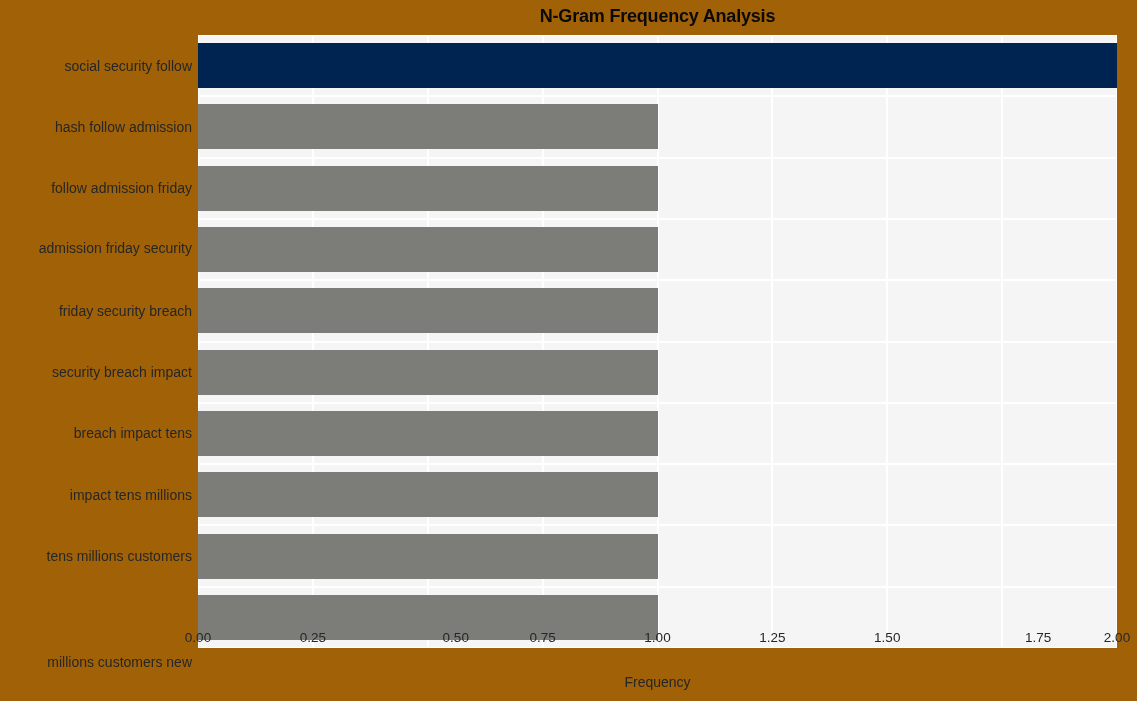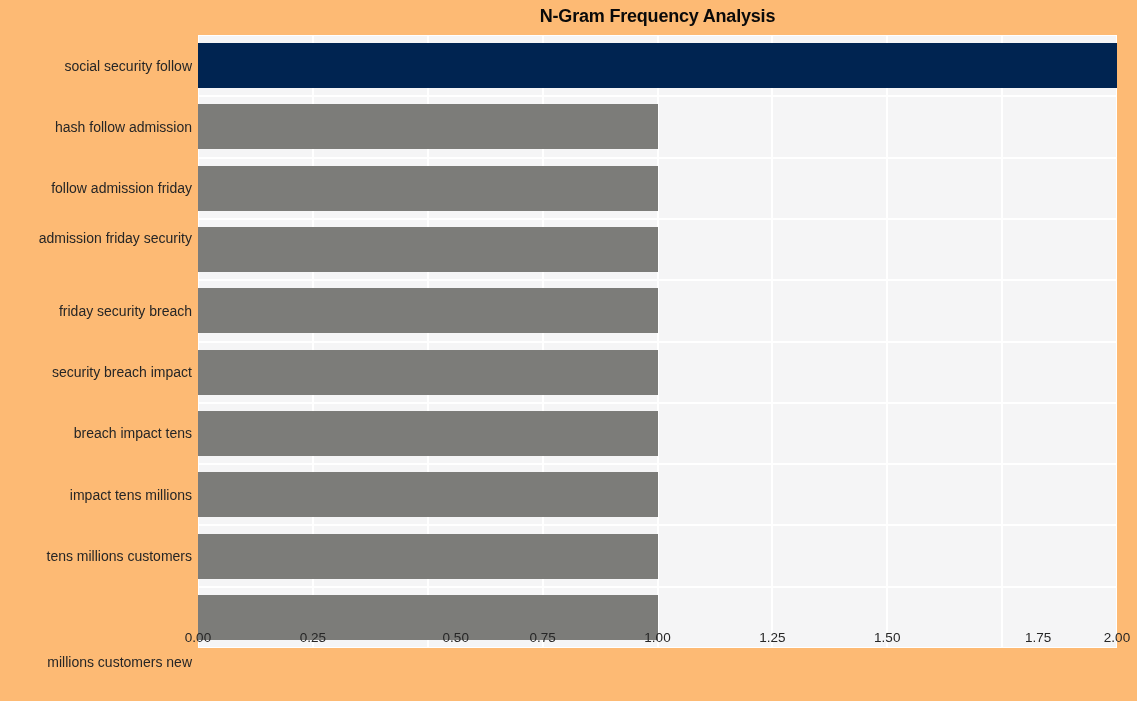--- a/index.html
+++ b/index.html
@@ -13,21 +13,21 @@
     font-family: "Liberation Sans", sans-serif;
     color: #262626;
     overflow: hidden;
     position: relative;
   }
   #figure {
     position: absolute;
     left: 0; top: 0;
     width: 1137px;
     height: 701px;
-    background: #fdba74;
+    background: #a16207;
   }
   #chart-title {
     position: absolute;
     left: 198px;
     top: 6px;
     width: 919px;
     text-align: center;
     font-size: 18px;
     font-weight: bold;
     color: #0a0a0a;
@@ -132,35 +132,36 @@
       <div class="bar" title="breach impact tens: 1" style="top: 375.95px; width: 459.5px; background: rgb(124, 124, 121);"></div>
       <div class="bar" title="impact tens millions: 1" style="top: 437.25px; width: 459.5px; background: rgb(124, 124, 121);"></div>
       <div class="bar" title="tens millions customers: 1" style="top: 498.55px; width: 459.5px; background: rgb(124, 124, 121);"></div>
       <div class="bar" title="millions customers new: 1" style="top: 559.85px; width: 459.5px; background: rgb(124, 124, 121);"></div>
     </div>
 
   <div id="ytick-container">
       <div class="ytick-label" style="top: 57.65px;">social security follow</div>
       <div class="ytick-label" style="top: 118.95px;">hash follow admission</div>
       <div class="ytick-label" style="top: 180.25px;">follow admission friday</div>
-      <div class="ytick-label" style="top: 230px; text-align: right;">admission friday security</div>
+      <div class="ytick-label" style="top: 240px; text-align: right;">admission friday security</div>
       <div class="ytick-label" style="top: 302.85px;">friday security breach</div>
       <div class="ytick-label" style="top: 364.15px;">security breach impact</div>
       <div class="ytick-label" style="top: 425.45px;">breach impact tens</div>
       <div class="ytick-label" style="top: 486.75px;">impact tens millions</div>
       <div class="ytick-label" style="top: 548.05px;">tens millions customers</div>
       <div class="ytick-label" style="top: 609.35px; margin-top: 45px;">millions customers new</div>
     </div>
 
   <div id="xtick-container">
       <div class="xtick-label" style="left: 198px;">0.00</div>
       <div class="xtick-label" style="left: 312.875px;">0.25</div>
       <div class="xtick-label" style="left: 427.75px; margin-left: 28px;">0.50</div>
       <div class="xtick-label" style="left: 542.625px;">0.75</div>
       <div class="xtick-label" style="left: 657.5px;">1.00</div>
       <div class="xtick-label" style="left: 772.375px; text-align: center;">1.25</div>
       <div class="xtick-label" style="left: 887.25px;">1.50</div>
       <div class="xtick-label" style="left: 1002.12px; margin-left: 36px;">1.75</div>
       <div class="xtick-label" style="left: 1117px;">2.00</div>
     </div>
 
+  <div id="xaxis-title">Frequency</div>
 
 </div>
 
 </body></html>

